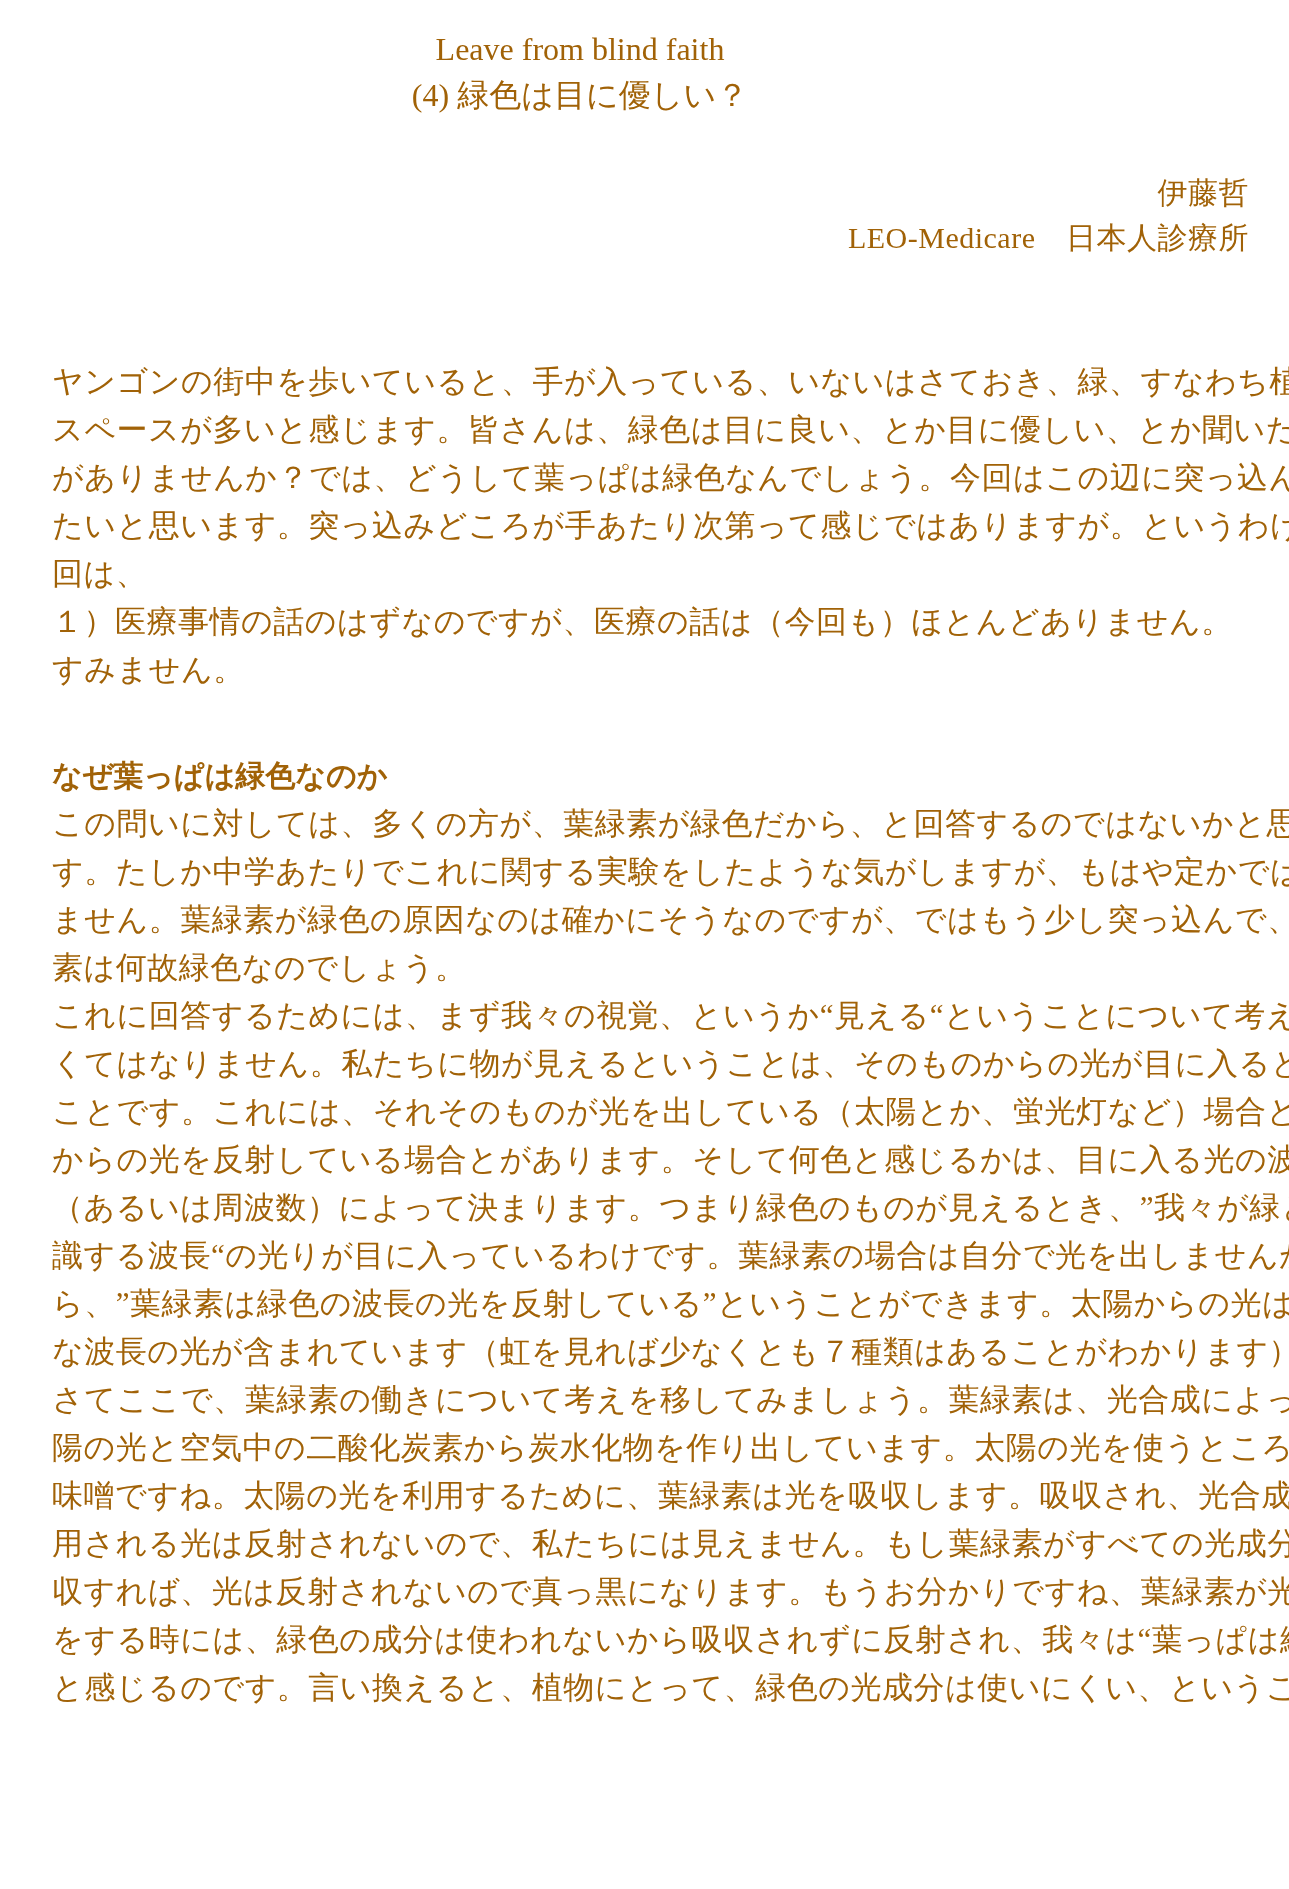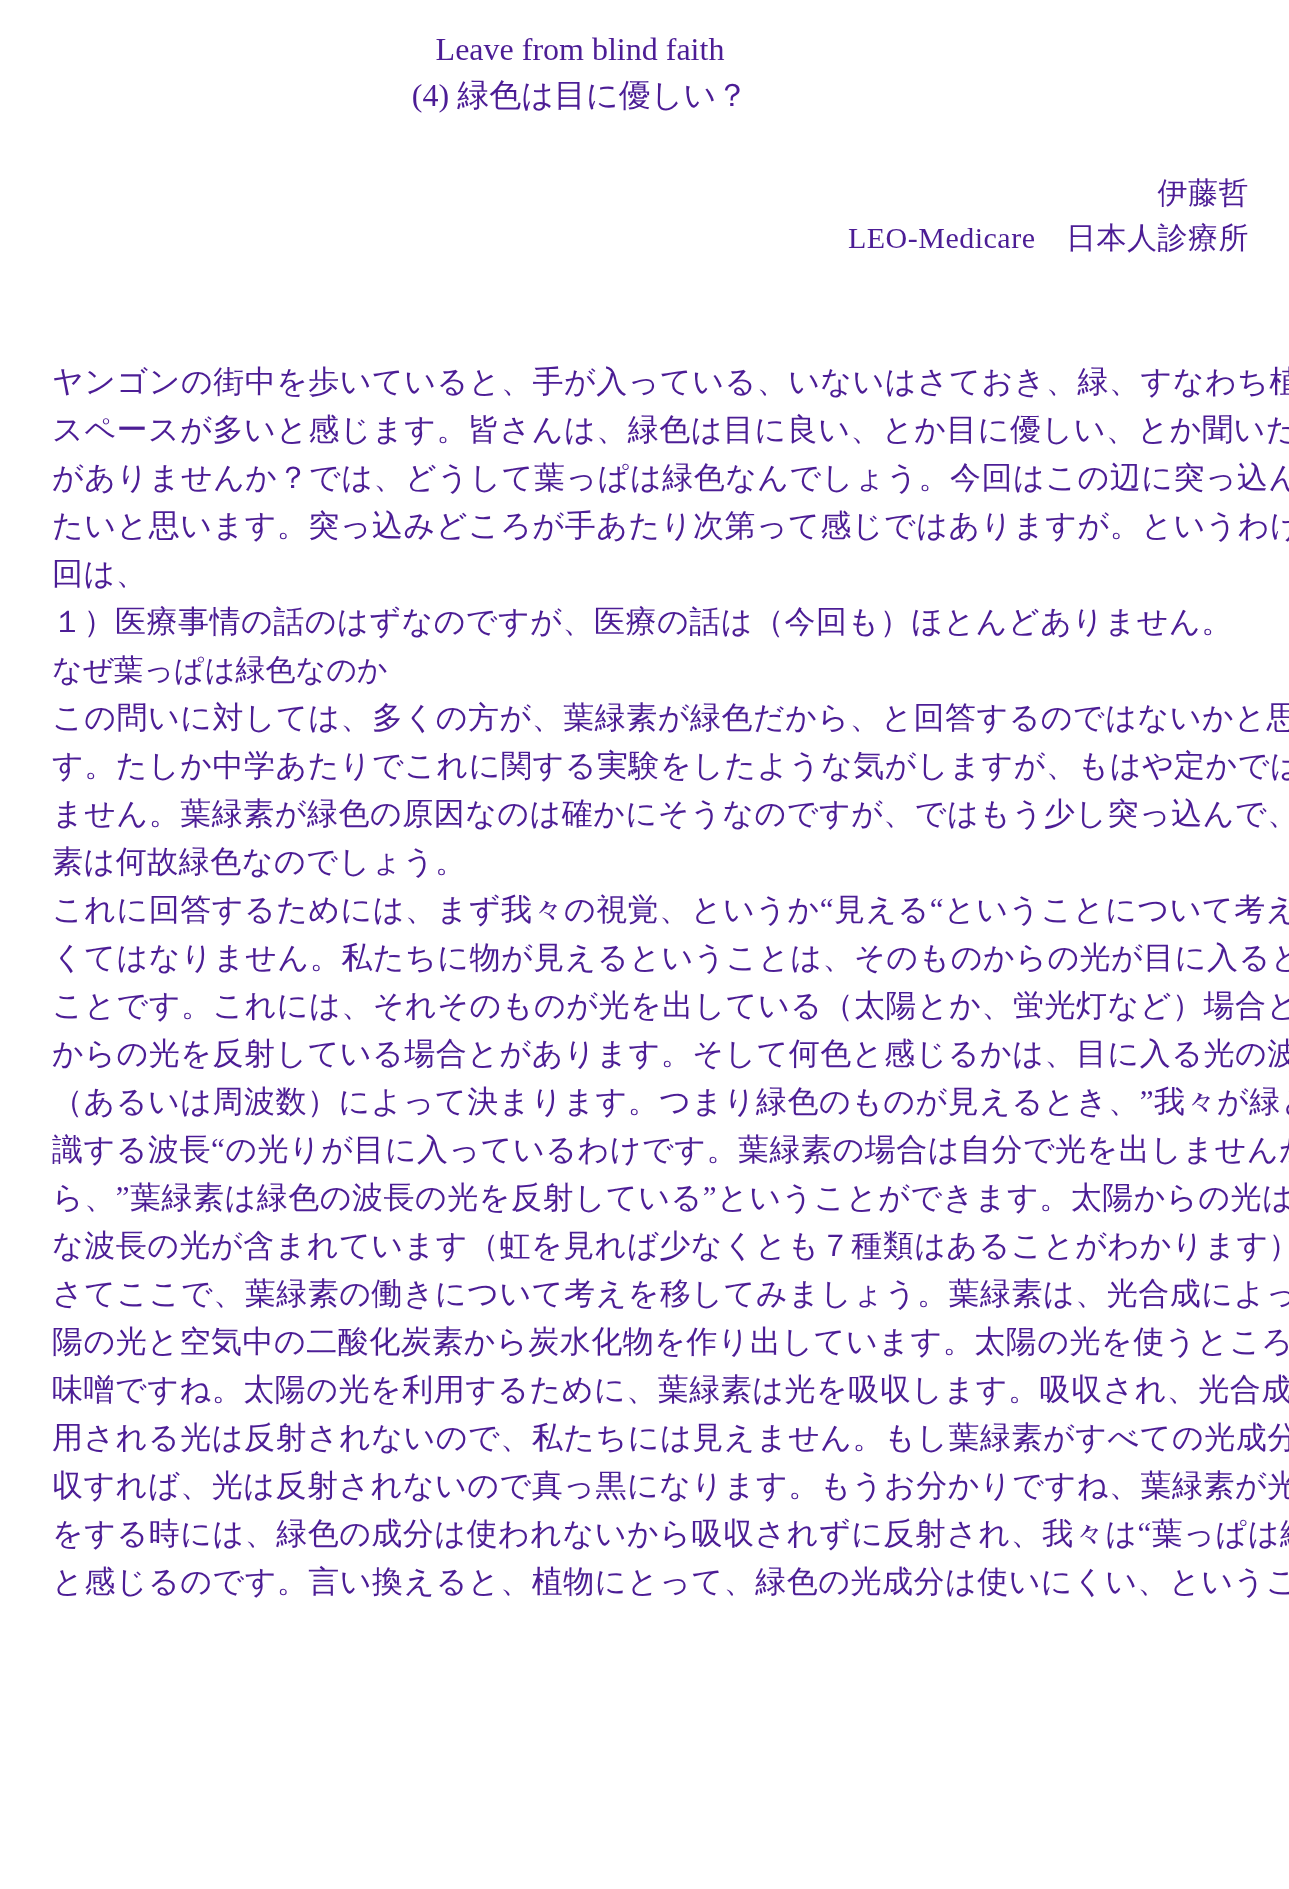--- a/index.html
+++ b/index.html
@@ -6,21 +6,21 @@
     margin: 0;
     padding: 0;
     background: #ffffff;
   }
   .page {
     position: relative;
     width: 1289px;
     height: 1889px;
     box-sizing: border-box;
     background: #ffffff;
-    color: #4c1d95;
+    color: #a16207;
     padding: 26px 52px 12px 52px;
     font-family: "Liberation Serif", "DejaVu Serif", serif;
     overflow: hidden;
   }
   .title-block {
     width: 1056px;
     text-align: center;
     font-size: 32px;
     line-height: 46px;
   }
@@ -36,22 +36,23 @@
     text-align: right;
     font-size: 30px;
     line-height: 45px;
   }
   .intro-block {
     margin-top: 98px;
     font-size: 31px;
     line-height: 48px;
   }
   .section-heading {
+    margin-top: 58px;
     font-family: "Liberation Sans", "DejaVu Sans", sans-serif;
-    font-weight: normal;
+    font-weight: bold;
     font-size: 30px;
     line-height: 48px;
   }
   .section-body {
     font-size: 31px;
     line-height: 48px;
   }
   .line {
     white-space: pre;
     letter-spacing: 0.5px;
@@ -72,20 +73,21 @@
     <div class="line">LEO-Medicare　日本人診療所</div>
   </div>
 
   <div class="intro-block">
       <div class="line">ヤンゴンの街中を歩いていると、手が入っている、いないはさておき、緑、すなわち植物の</div>
       <div class="line">スペースが多いと感じます。皆さんは、緑色は目に良い、とか目に優しい、とか聞いたこと</div>
       <div class="line">がありませんか？では、どうして葉っぱは緑色なんでしょう。今回はこの辺に突っ込んでみ</div>
       <div class="line">たいと思います。突っ込みどころが手あたり次第って感じではありますが。というわけで今</div>
       <div class="line">回は、</div>
       <div class="line">１）医療事情の話のはずなのですが、医療の話は（今回も）ほとんどありません。</div>
+      <div class="line">すみません。</div>
     </div>
 
   <div class="section-heading">なぜ葉っぱは緑色なのか</div>
 
   <div class="section-body">
       <div class="line">この問いに対しては、多くの方が、葉緑素が緑色だから、と回答するのではないかと思いま</div>
       <div class="line">す。たしか中学あたりでこれに関する実験をしたような気がしますが、もはや定かではあり</div>
       <div class="line">ません。葉緑素が緑色の原因なのは確かにそうなのですが、ではもう少し突っ込んで、葉緑</div>
       <div class="line">素は何故緑色なのでしょう。</div>
       <div class="line">これに回答するためには、まず我々の視覚、というか“見える“ということについて考えな</div>

